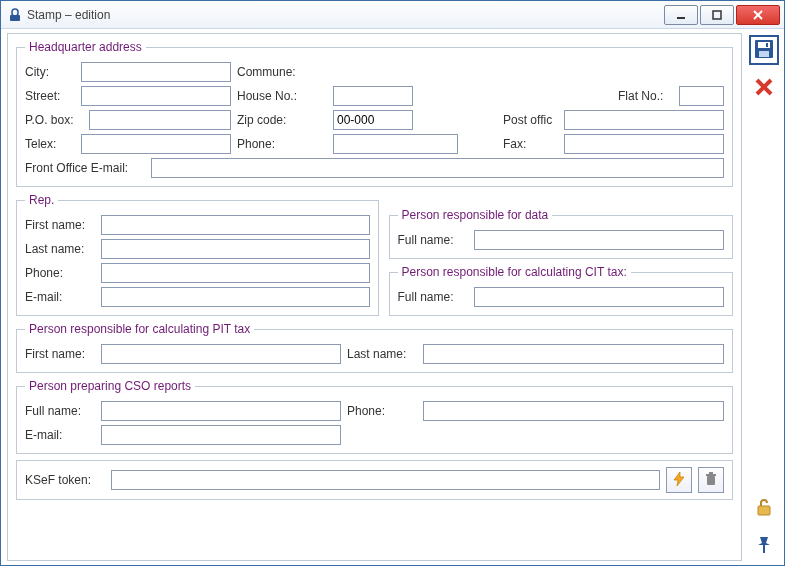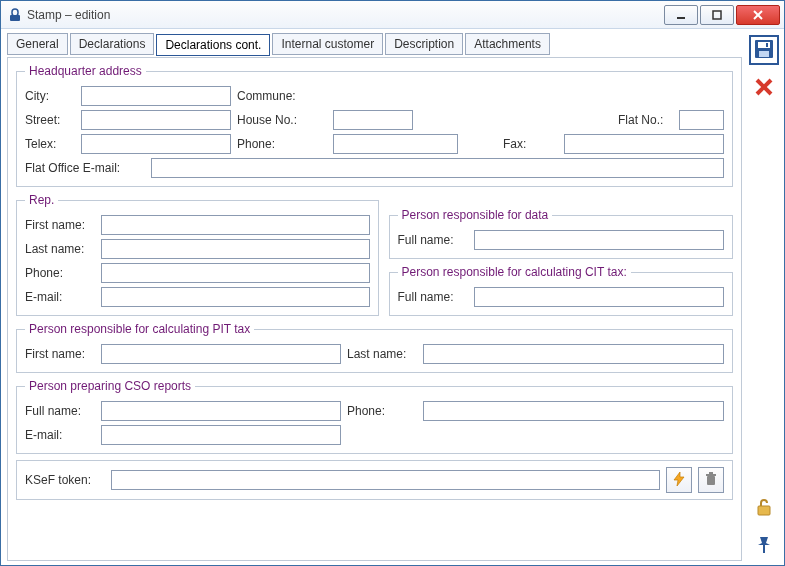--- a/index.html
+++ b/index.html
@@ -61,58 +61,59 @@
     <div class="winbtn close">
         <svg width="12" height="10">
           <line x1="2" y1="1" x2="10" y2="9" stroke="#fff" stroke-width="2"></line>
           <line x1="10" y1="1" x2="2" y2="9" stroke="#fff" stroke-width="2"></line>
         </svg>
       </div>
   </div>
 
   <div class="body">
     <div class="main">
-      <div class="tabs">
-        <div class="tab">General</div>
-        <div class="tab">Declarations</div>
-        <div class="tab active">Declarations cont.</div>
-        <div class="tab">Internal customer</div>
-        <div class="tab">Description</div>
-        <div class="tab">Attachments</div>
-      </div>
 
       <div class="panel">
 
         <fieldset>
           <legend>Headquarter address</legend>
           <div class="row">
             <span class="lab" style="width:50px">City:</span>
             <input class="inp" style="width: 150px;" value="">
             <span class="lab" style="width:90px">Commune:</span>
           </div>
           <div class="row">
             <span class="lab" style="width:50px">Street:</span>
             <input class="inp" style="width: 150px;" value="">
             <span class="lab" style="width:90px">House No.:</span>
             <input class="inp" style="width: 80px;" value="">
             <span style="flex:1"></span>
             <span class="lab" style="width:55px">Flat No.:</span>
             <input class="inp" style="width: 45px;" value="">
           </div>
           <div class="row">
+            <span class="lab" style="width:58px">P.O. box:</span>
+            <input class="inp" style="width: 142px;" value="">
+            <span class="lab" style="width:90px">Zip code:</span>
+            <input class="inp" style="width: 80px;" value="00-000">
+            <span style="flex:1"></span>
+            <span class="lab" style="width:55px">Post offic</span>
+            <input class="inp" style="width: 160px;" value="">
+          </div>
+          <div class="row">
             <span class="lab" style="width:50px">Telex:</span>
             <input class="inp" style="width: 150px;" value="">
             <span class="lab" style="width:90px">Phone:</span>
             <input class="inp" style="width: 125px;" value="">
             <span style="flex:1"></span>
             <span class="lab" style="width:55px">Fax:</span>
             <input class="inp" style="width: 160px;" value="">
           </div>
           <div class="row">
-            <span class="lab" style="width:120px">Flat Office E-mail:</span>
+            <span class="lab" style="width:120px">Front Office E-mail:</span>
             <input class="inp" style="flex: 1 1 0%;" value="">
           </div>
         </fieldset>
 
         <div class="cols2">
           <fieldset>
             <legend>Rep.</legend>
             <div class="row">
                 <span class="lab" style="width:70px">First name:</span>
                 <input class="inp" style="flex: 1 1 0%;" value="">

